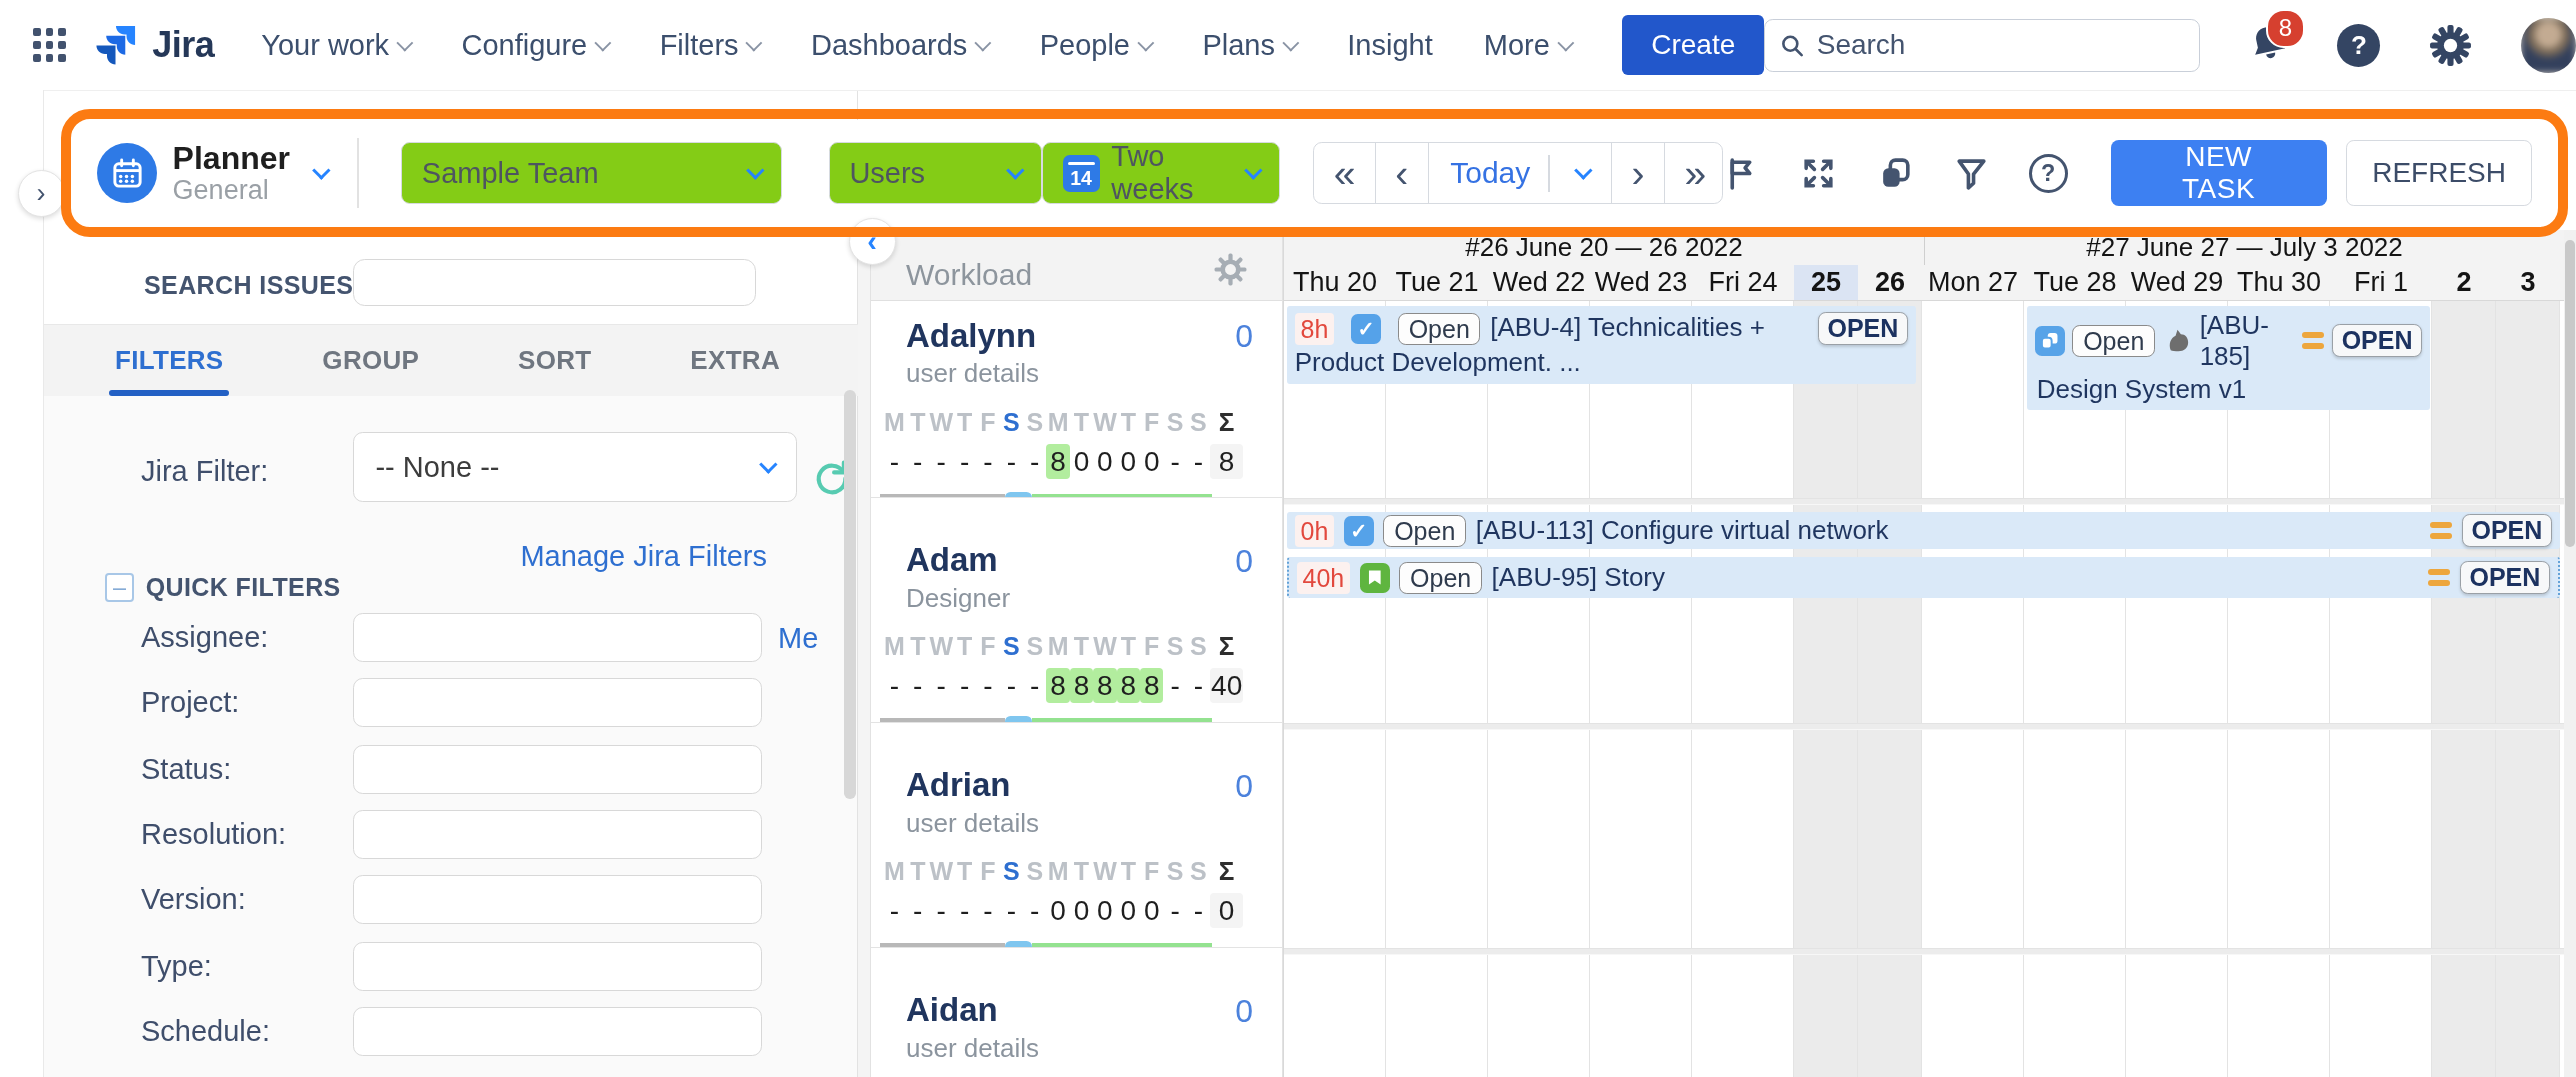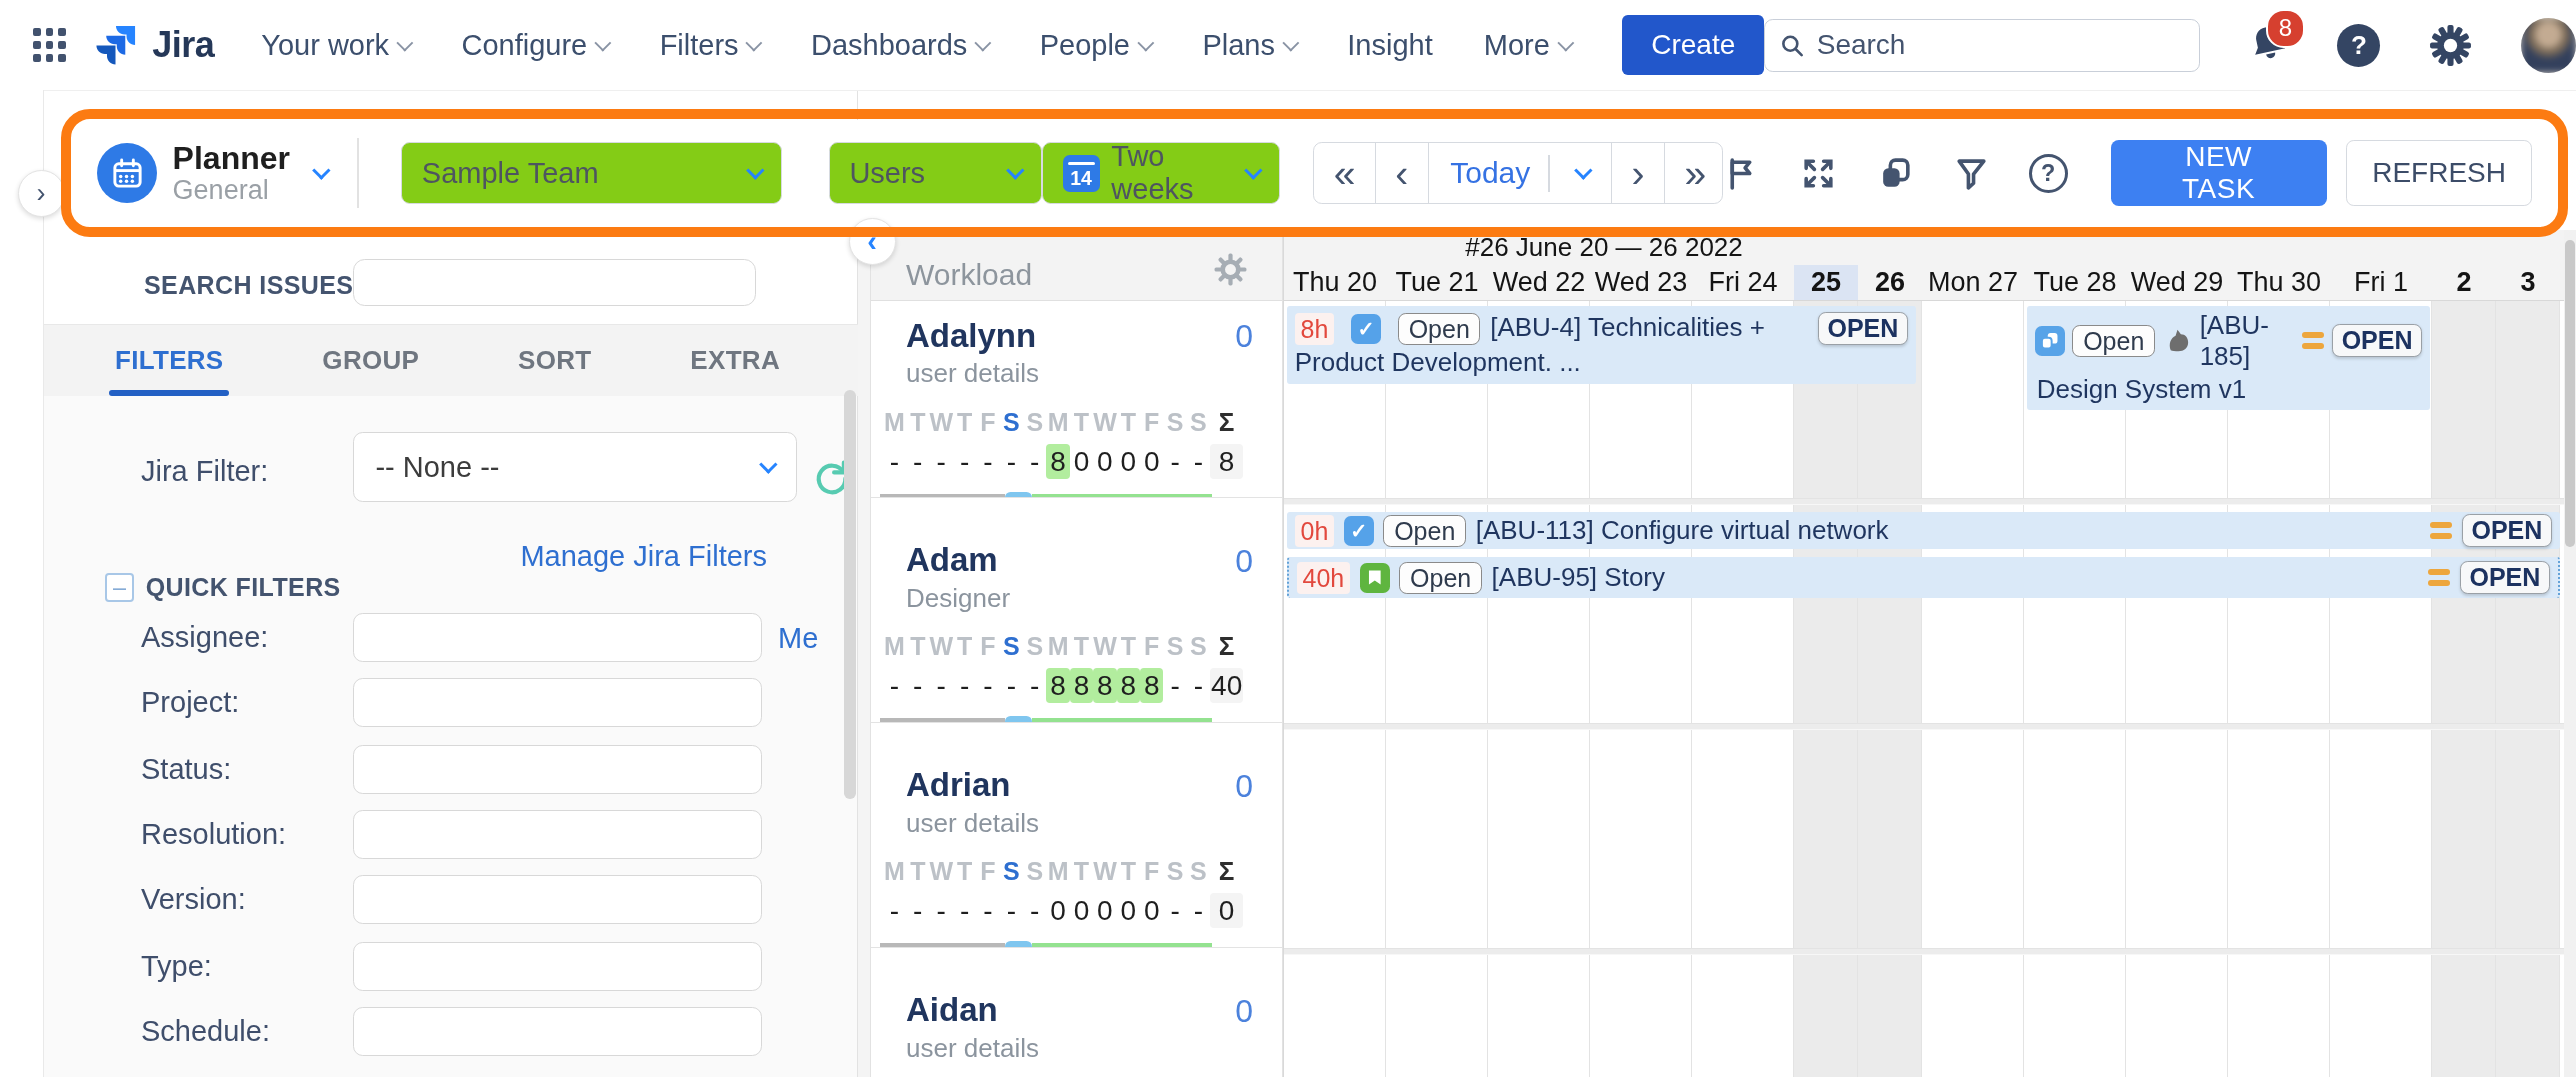--- a/index.html
+++ b/index.html
@@ -520,20 +520,21 @@
             <span class="seg today"></span>
             <span class="seg future"></span>
           </div></div>
         <div class="user-card"><div class="u-name">Aidan</div><div class="u-count">0</div><div class="u-role">user details</div></div>
       </div>
   </section>
 
   <section class="timeline">
     <div class="week-row" id="week-row">
         <div class="week-cell">#26 June 20 — 26 2022</div>
+        <div class="week-cell wk2">#27 June 27 — July 3 2022</div>
       </div>
     <div class="day-row" id="day-row">
         <div class="day-cell" style="width: 102px;">Thu 20</div>
         <div class="day-cell" style="width: 102px;">Tue 21</div>
         <div class="day-cell" style="width: 102px;">Wed 22</div>
         <div class="day-cell" style="width: 102px;">Wed 23</div>
         <div class="day-cell" style="width: 102px;">Fri 24</div>
         <div class="day-cell wknd today">25</div>
         <div class="day-cell wknd">26</div>
         <div class="day-cell" style="width: 102px;">Mon 27</div>

